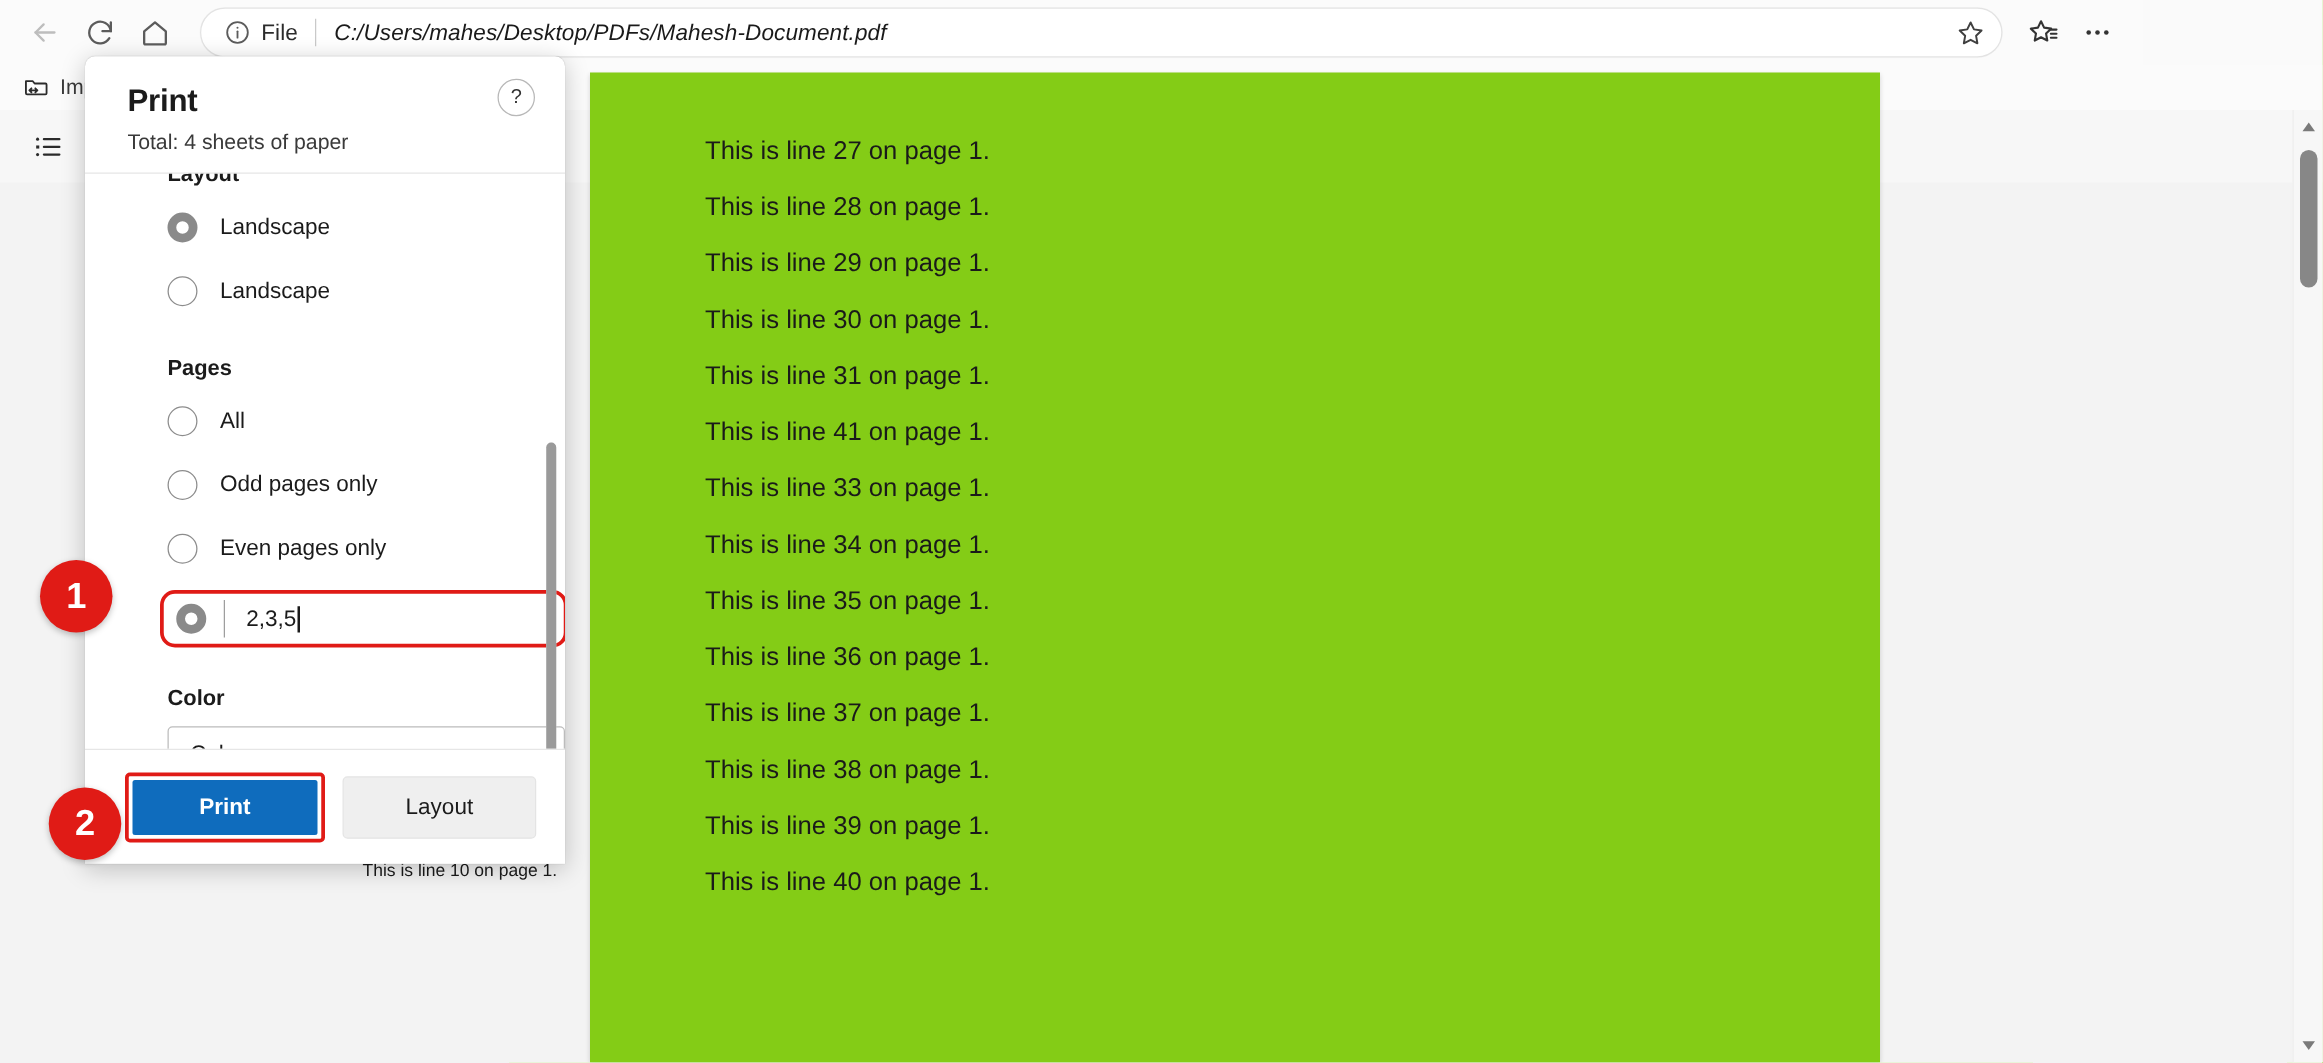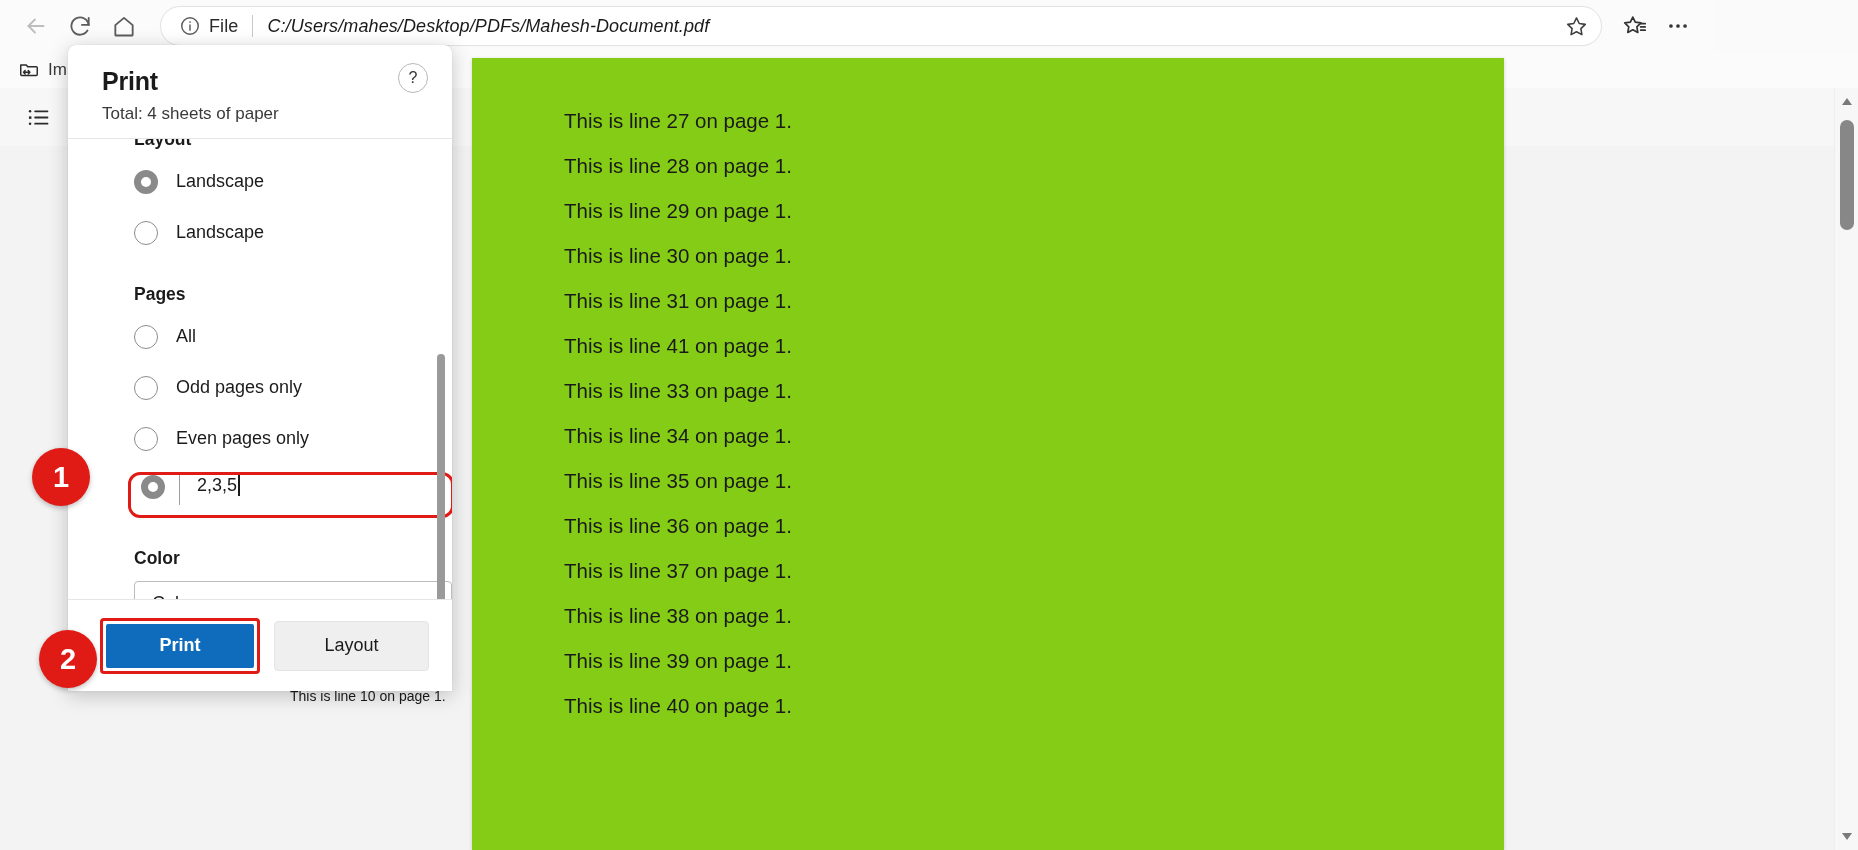--- a/index.html
+++ b/index.html
@@ -114,21 +114,21 @@
     border:1.5px solid #8c8c8c; background:#ffffff; position:relative;
   }
   .radio.checked { border:7px solid #8a8a8a; background:#ffffff; }
   .radio-label { font-size:18px; color:#1b1b1b; }
 
   
   .custom-row-wrap {
     position:relative; margin:8px 0 0 0; padding-left:28px; padding-right:30px;
   }
   .custom-row {
-    position:relative; display:flex; align-items:flex-start; height:46px;
+    position:relative; display:flex; align-items:center; height:46px;
     border:3px solid #e01b16; border-radius:12px; background:#ffffff;
   }
   .custom-row .radio { margin-left:10px; }
   .cr-sep { width:1px; height:30px; background:#9e9e9e; margin-left:14px; }
   .cr-input {
     flex:1; font-size:18px; color:#1b1b1b; padding-left:17px; display:flex; align-items:center;
   }
   .caret {
     display:inline-block; width:1.5px; height:21px; background:#1b1b1b; margin-left:1px;
   }

